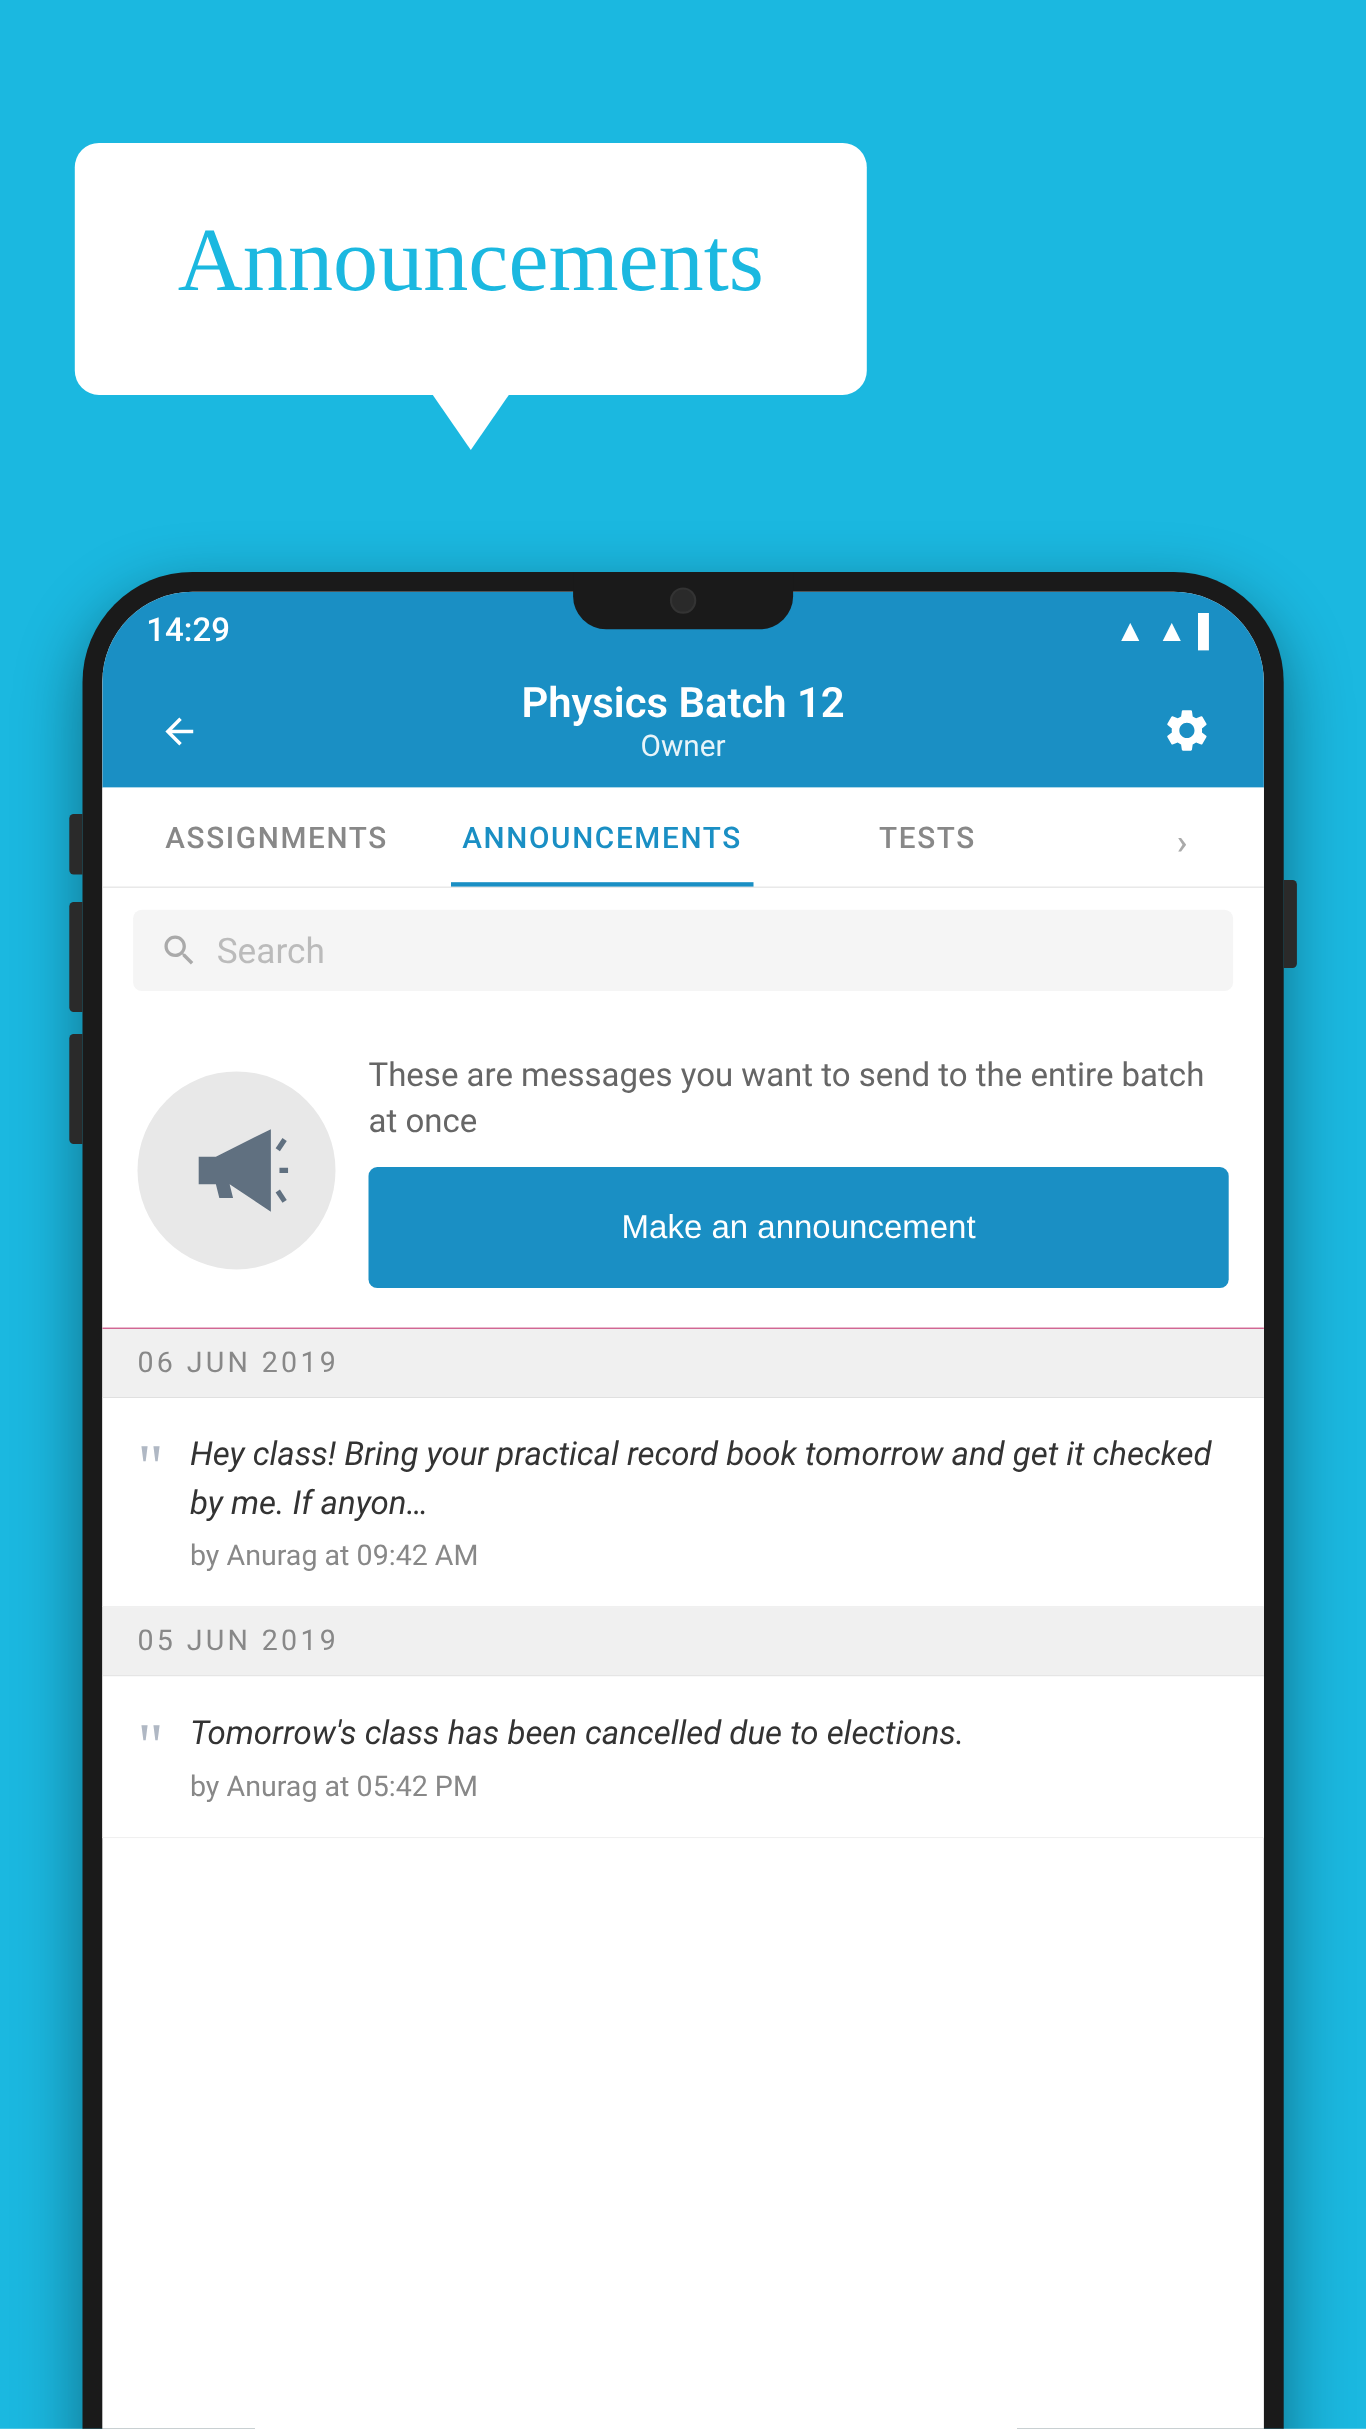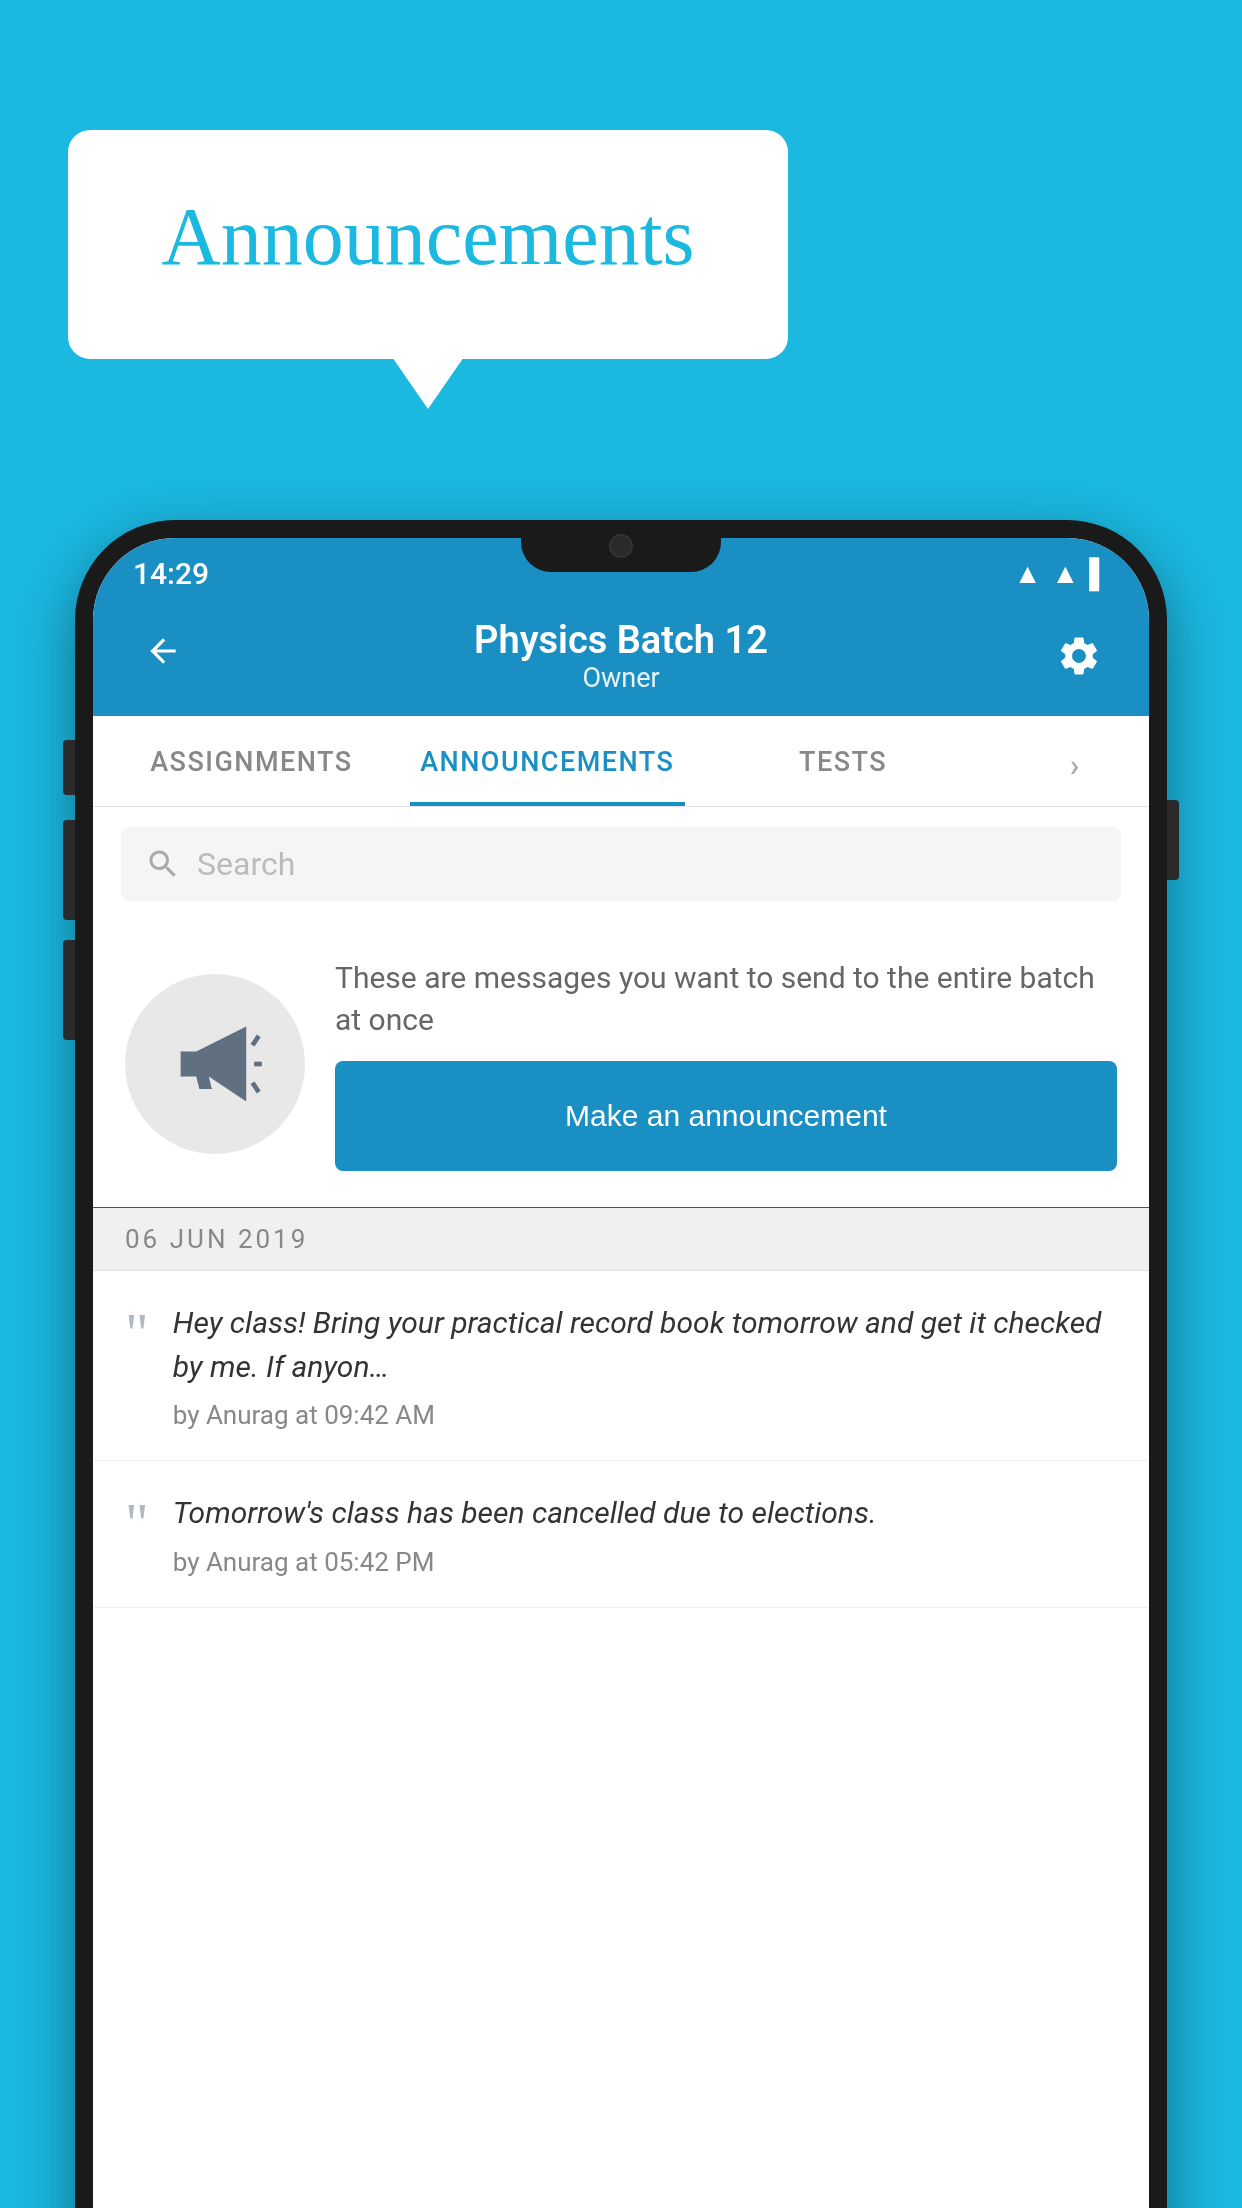--- a/index.html
+++ b/index.html
@@ -133,21 +133,21 @@
       display: flex;
       align-items: center;
       gap: 10px;
     }
 
     
     .app-header {
       background: #1a8fc4;
       padding: 18px 40px 22px;
       display: flex;
-      align-items: center;
+      align-items: flex-end;
       justify-content: space-between;
     }
 
     .back-button {
       color: white;
       font-size: 40px;
       cursor: pointer;
       width: 60px;
       text-align: center;
     }
@@ -460,20 +460,21 @@
 
       <div class="date-separator">06  JUN  2019</div>
       <div class="announcement-item">
         <div class="quote-icon">"</div>
         <div class="announcement-content">
           <div class="announcement-text">Hey class! Bring your practical record book tomorrow and get it checked by me. If anyon…</div>
           <div class="announcement-meta">by Anurag at 09:42 AM</div>
         </div>
       </div>
 
+      <div class="date-separator">05  JUN  2019</div>
       <div class="announcement-item">
         <div class="quote-icon">"</div>
         <div class="announcement-content">
           <div class="announcement-text">Tomorrow's class has been cancelled due to elections.</div>
           <div class="announcement-meta">by Anurag at 05:42 PM</div>
         </div>
       </div>
 
     </div>
   </div>

